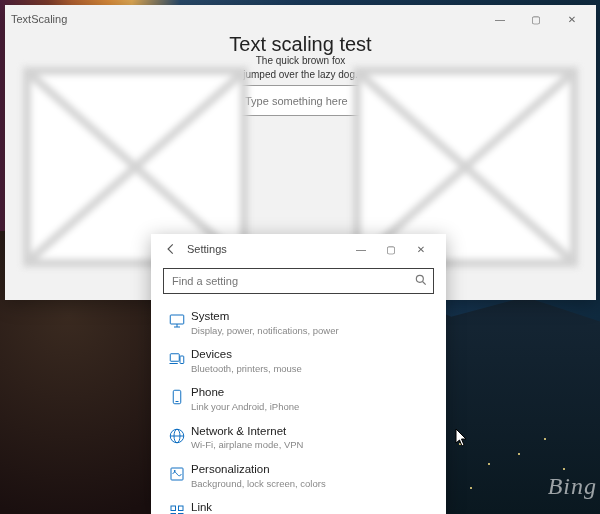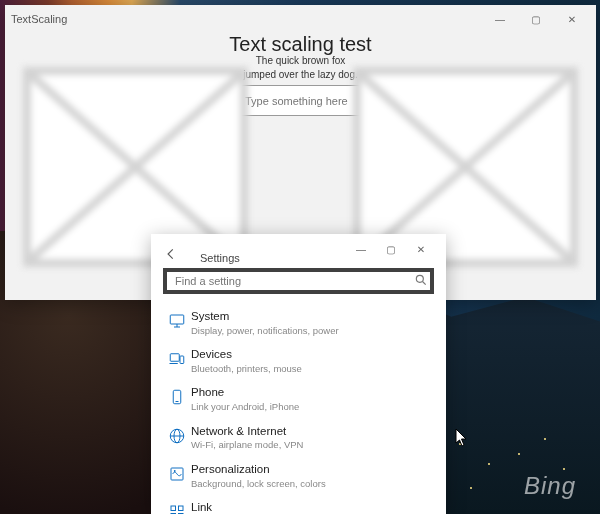--- a/index.html
+++ b/index.html
@@ -16,22 +16,22 @@
   .scene { position:absolute; inset:0; }
   .hill { position:absolute; left:0; bottom:0; width:38%; height:55%;
     background: radial-gradient(circle at 30% 30%, #3a2a20 0%, #1a0f0f 80%);
     border-top-right-radius:50% 30%; }
   .city { position:absolute; right:0; bottom:0; width:62%; height:48%;
     background: linear-gradient(0deg,#0a1820 0%,#172838 100%);
     clip-path: polygon(0 20%,5% 18%,10% 22%,20% 15%,30% 25%,45% 10%,60% 20%,80% 12%,100% 22%,100% 100%,0 100%);
   }
   .dots { position:absolute; right:0; bottom:0; width:62%; height:48%; }
   .dots span { position:absolute; width:2px; height:2px; background:#ffe68a; border-radius:1px; }
-  .bing { position:absolute; right:24px; bottom:14px; color:rgba(255,255,255,0.6);
-    font-family:Liberation Sans, sans-serif; font-style:italic; font-size:24px; letter-spacing:1px; }
+  .bing { position:absolute; right:3px; bottom:14px; color:rgba(255,255,255,0.6);
+    font-family:Liberation Serif, serif; font-style:italic; font-size:24px; letter-spacing:1px; }
 
   
   .window { position:absolute; background:#fff; box-shadow:0 4px 18px rgba(0,0,0,0.3); }
   .titlebar { height:28px; display:flex; align-items:center; padding:0 6px; background:#fff;gap:44px; }
   .titlebar .title { font-size:11px; color:#555; }
   .winbtns { margin-left:auto; display:flex; }
   .winbtn { width:36px; height:28px; display:flex; align-items:center; justify-content:center; color:#666; font-size:10px; }
 
   
   .tswin { left:5px; top:5px; width:591px; height:295px; background:#f2f2f2; }
@@ -41,26 +41,26 @@
   .subtext { text-align:center; font-size:10px; color:#333; margin-top:-2px; line-height:1.35; }
   .typebox { display:block; margin:4px auto 0 auto; width:125px; height:31px;
     border:1px solid #9a9a9a; font-size:11px; color:#888; padding:0 6px; background:#fff; }
   .placeholder { position:absolute; border:8px solid #d3d3d3; background:#fff; filter:blur(3px); }
   .placeholder svg { width:100%; height:100%; display:block; }
   .ph1 { left:18px; top:34px; width:225px; height:200px; }
   .ph2 { right:18px; top:34px; width:225px; height:200px; }
 
   
   .setwin { left:151px; top:234px; width:295px; height:280px; }
-  .setwin .titlebar2 { height:30px; display:flex; align-items:flex-end; padding:0 10px; font-size:11px; color:#444;gap:13px; }
+  .setwin .titlebar2 { height:30px; display:flex; align-items:center; padding:0 10px; font-size:11px; color:#444; }
   .backbtn { width:20px; height:20px; display:flex; align-items:center; justify-content:center; color:#444; margin-right:6px;}
   .setwin .winbtns .winbtn { width:30px; height:30px; }
   .setbody { padding:4px 12px 8px 12px; }
   .searchwrap { position:relative; margin-bottom:10px; }
-  .searchbox { width:100%; height:26px; border:4px solid #404040; font-size:11px; padding:0 26px 0 8px; color:#777; }
+  .searchbox { width:100%; height:26px; border:1px solid #404040; font-size:11px; padding:0 26px 0 8px; color:#777; }
   .searchicon { position:absolute; right:6px; top:5px; color:#777; }
   .cat { display:flex; align-items:flex-start; padding:6px 0; cursor:pointer; }
   .cat .iconcell { width:28px; display:flex; align-items:flex-start; justify-content:center; margin-top:2px; }
   .cat .iconcell svg { width:18px; height:18px; stroke:#0a6cc0; fill:none; stroke-width:1.3; }
   .cat .txt { flex:1; }
   .cat .name { font-size:11.5px; color:#222; line-height:1.2; }
   .cat .sub { font-size:9.5px; color:#888; line-height:1.2; margin-top:1px; }
 
   .cursor { position:absolute; left:455px; top:428px; }
 </style>

